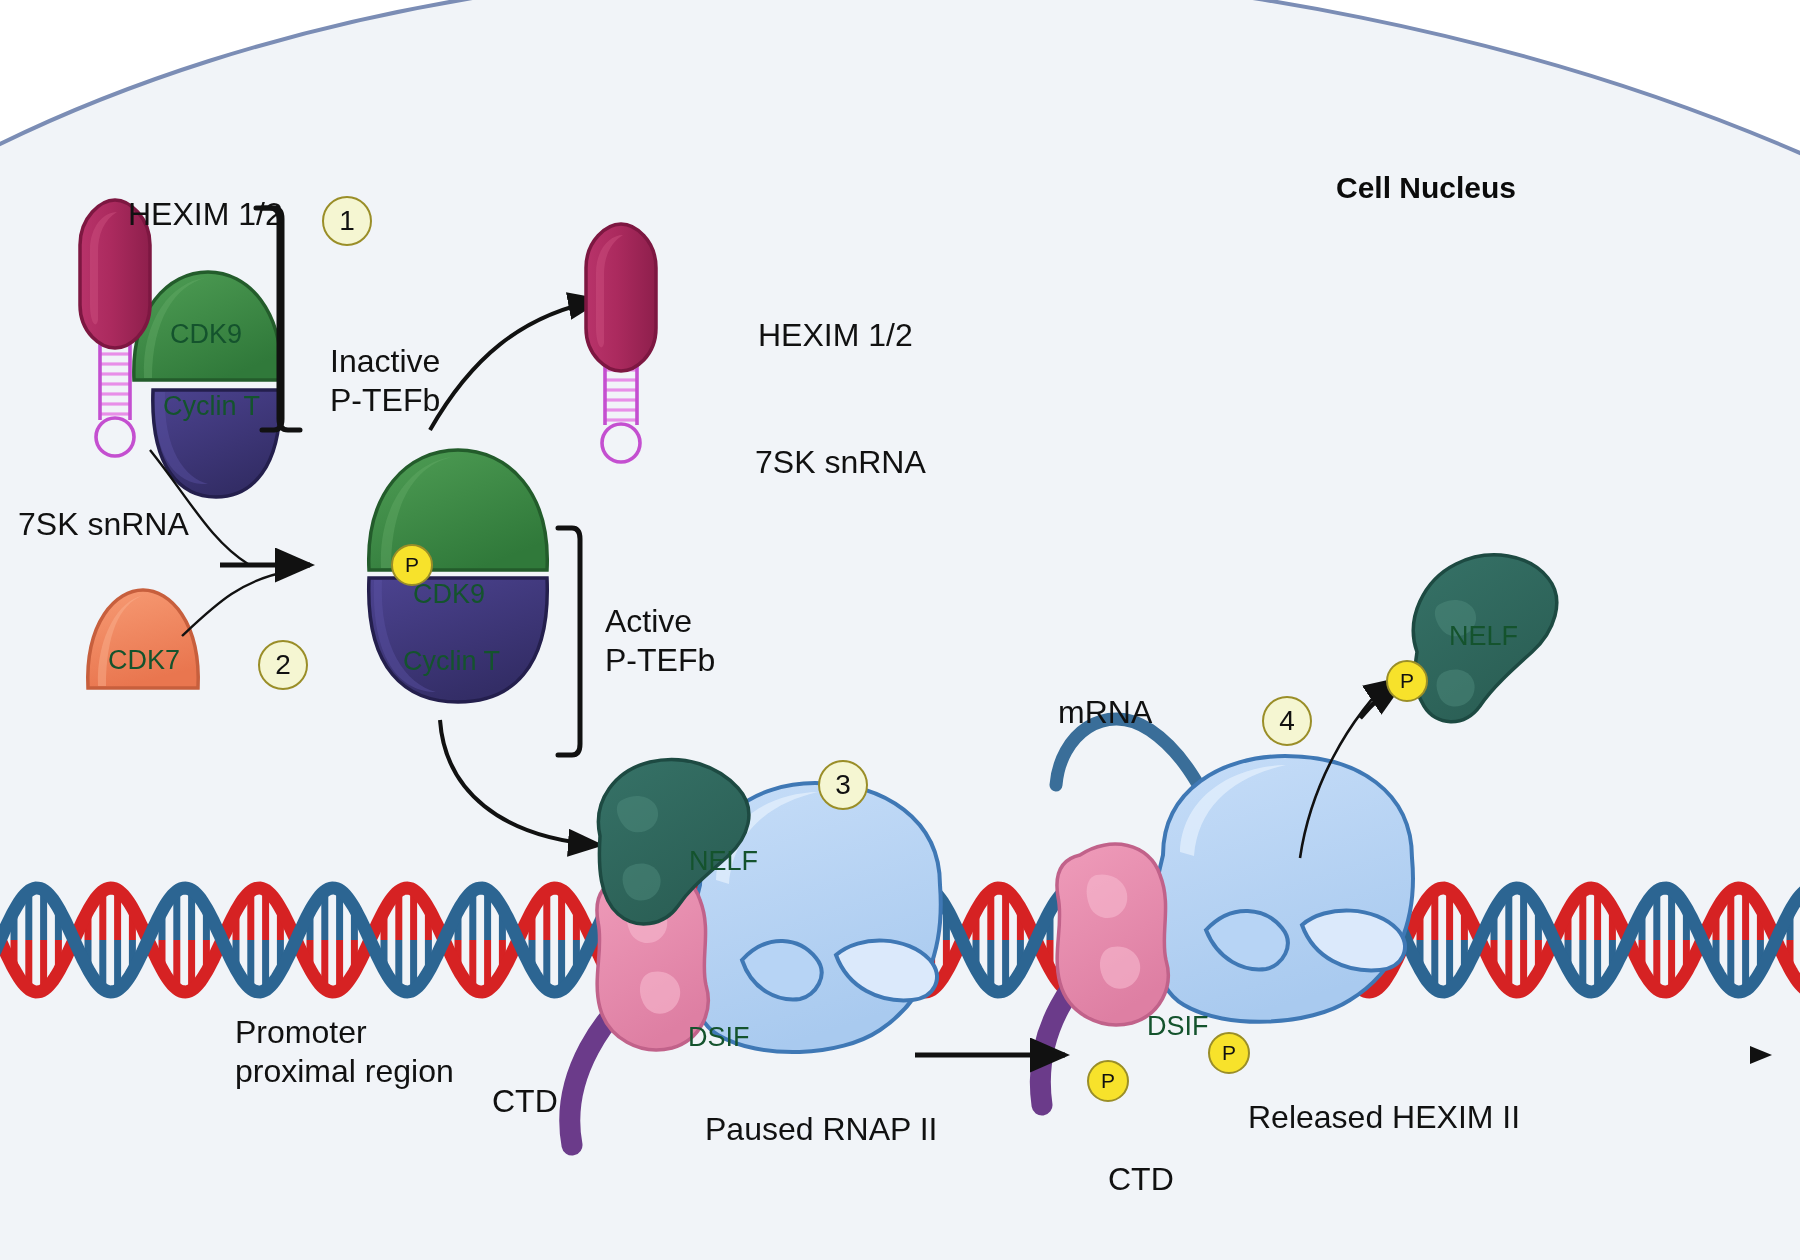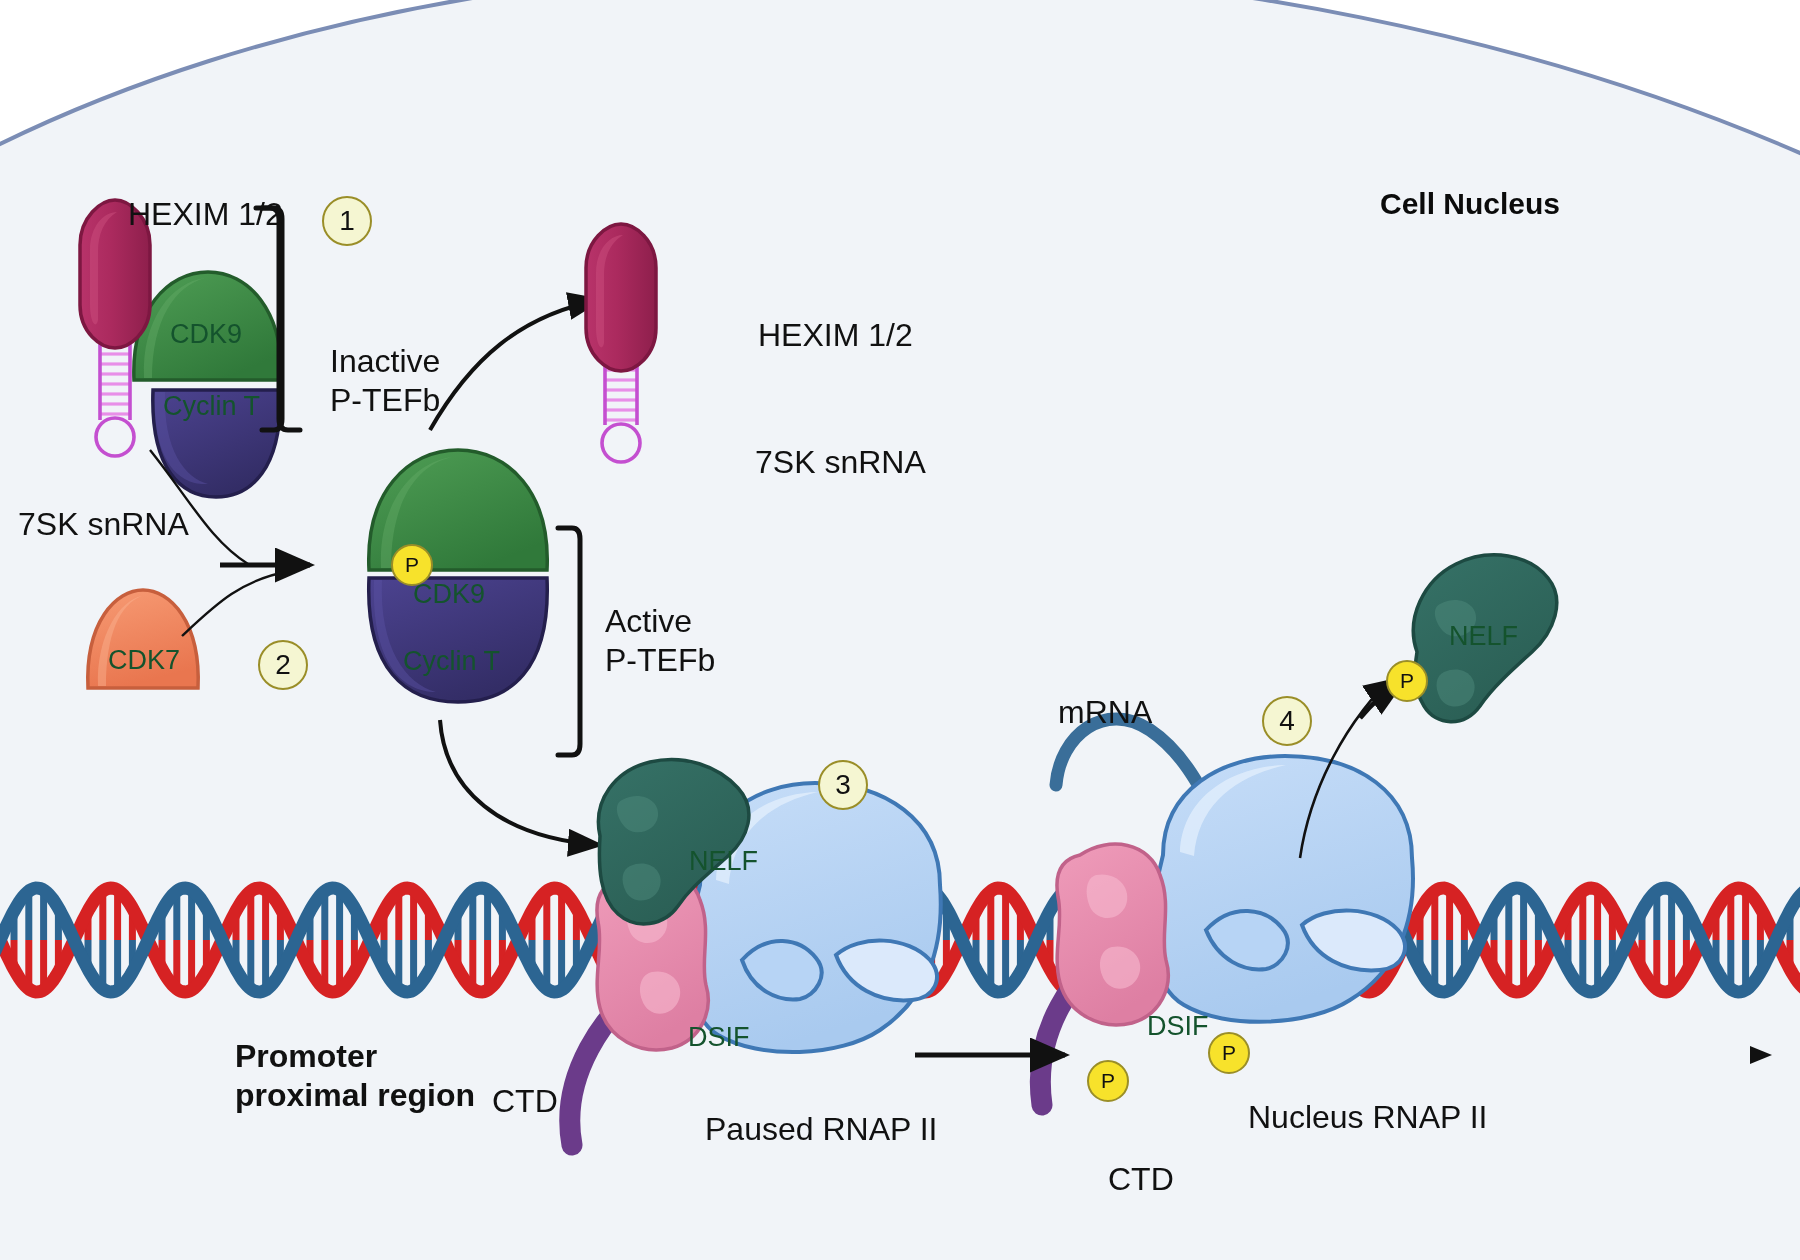--- a/index.html
+++ b/index.html
@@ -23,21 +23,21 @@
   }
   .lbl {
     position: absolute;
     font-family: "Liberation Sans", sans-serif;
     color: #0c0c0c;
     white-space: pre;
     line-height: 1.22;
   }
   .lbl-dark   { color: #111111; font-size: 32px; }
   .lbl-white  { color: #14532d; font-size: 27px; }
-  .lbl-bold   { font-weight: bold; margin-top: 24px; }
+  .lbl-bold   { font-weight: normal; }
   .lbl-title  { font-size: 30px; font-weight: bold; color: #0b0b0b; }
   .num-badge {
     position: absolute;
     width: 46px; height: 46px;
     border-radius: 50%;
     background: #f5f6d2;
     border: 2px solid #9a8e28;
     color: #111;
     font-size: 28px;
     display: flex;
@@ -499,21 +499,21 @@
     <line x1="915" y1="1055" x2="1065" y2="1055" stroke="#111" stroke-width="5" marker-end="url(#arrowheadBig)"></line>
   </g>
   <g>
     <line x1="1578" y1="1055" x2="1760" y2="1055" stroke="url(#gradArrowFade)" stroke-width="5"></line>
     <polygon points="1750,1046 1772,1055 1750,1064" fill="#111"></polygon>
   </g>
 
   </g>
 </svg>
 
-<div class="lbl lbl-title" style="left:1380px; top:170px;margin-top:16px;">Cell Nucleus</div>
+<div class="lbl lbl-title" style="left:1336px; top:170px;">Cell Nucleus</div>
 
 <div class="lbl lbl-dark" style="left:128px; top:195px;">HEXIM 1/2</div>
 
 <div class="lbl lbl-white" style="left:170px; top:318px;">CDK9</div>
 
 <div class="lbl lbl-white" style="left:163px; top:390px;">Cyclin T</div>
 
 <div class="lbl lbl-dark" style="left:18px; top:505px;">7SK snRNA</div>
 
 <div class="lbl lbl-dark" style="left:330px; top:342px;">Inactive<br>P-TEFb</div>
@@ -541,21 +541,21 @@
 <div class="lbl lbl-dark" style="left:705px; top:1110px;">Paused RNAP II</div>
 
 <div class="lbl lbl-dark" style="left:1058px; top:693px;">mRNA</div>
 
 <div class="lbl lbl-white" style="left:1147px; top:1010px;">DSIF</div>
 
 <div class="lbl lbl-white" style="left:1449px; top:620px;">NELF</div>
 
 <div class="lbl lbl-dark" style="left:1108px; top:1160px;">CTD</div>
 
-<div class="lbl lbl-dark" style="left:1248px; top:1098px;">Nucleus RNAP II</div>
+<div class="lbl lbl-dark" style="left:1248px; top:1098px;">Released HEXIM II</div>
 
 
 <div class="num-badge" style="left:322px; top:196px;">1</div>
 <div class="num-badge" style="left:258px; top:640px;">2</div>
 <div class="num-badge" style="left:818px; top:760px;">3</div>
 <div class="num-badge" style="left:1262px; top:696px;">4</div>
 
 <div class="p-badge" style="left:391px; top:544px;">P</div>
 <div class="p-badge" style="left:1386px; top:660px;">P</div>
 <div class="p-badge" style="left:1087px; top:1060px;">P</div>

